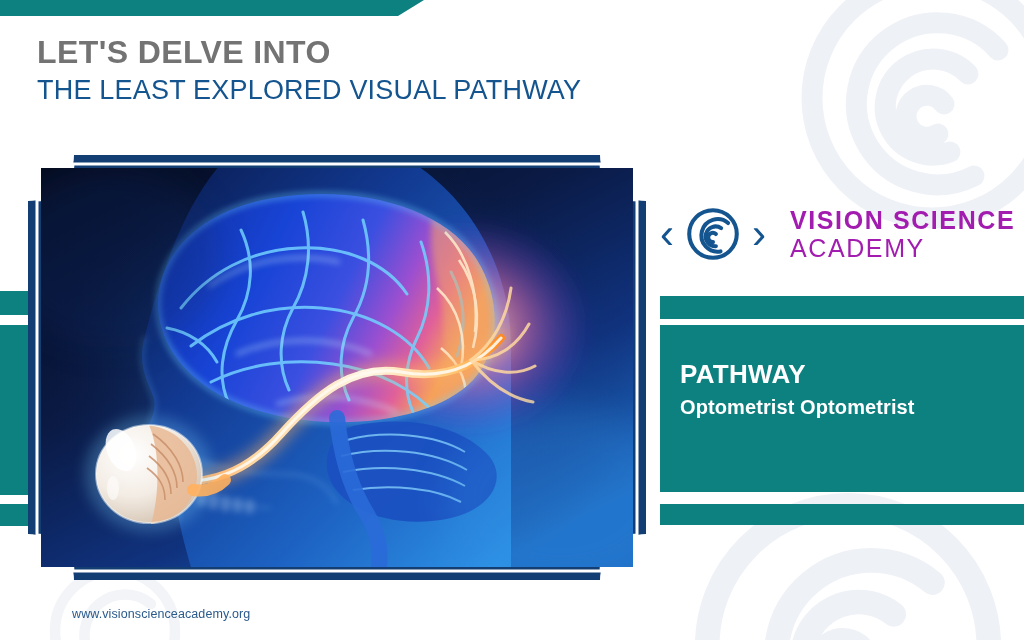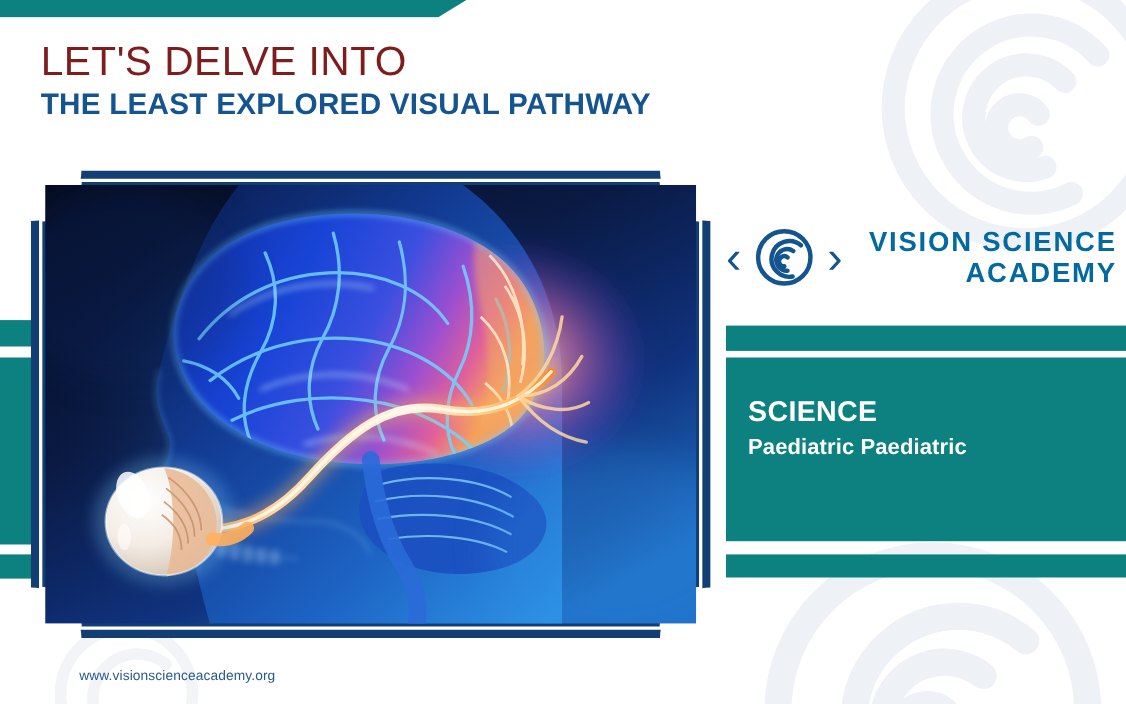--- a/index.html
+++ b/index.html
@@ -20,25 +20,25 @@
   
   .topbar{
     position:absolute;left:0;top:0;height:16px;width:424px;
     background:#0d8080;
     clip-path:polygon(0 0, 424px 0, 398px 16px, 0 16px);
   }
 
   
   .headline{position:absolute;left:37px;top:36px;width:680px;}
   .h-line1{
-    font-size:37px;font-weight:normal;letter-spacing:.4px;
-    color:#7f1d1d;line-height:1.06;white-space:nowrap;
+    font-size:32px;font-weight:bold;letter-spacing:.4px;
+    color:#737373;line-height:1.06;white-space:nowrap;
   }
   .h-line2{
-    font-size:27px;font-weight:bold;letter-spacing:.2px;
+    font-size:27px;font-weight:normal;letter-spacing:.2px;
     color:#14548f;line-height:1.12;white-space:nowrap;margin-top:5px;
   }
 
   
   .bar{position:absolute;background:#0d8080;}
   .bar-l-thin-top{left:0;top:291px;width:94px;height:24px;}
   .bar-l-big    {left:0;top:325px;width:94px;height:170px;}
   .bar-l-thin-bot{left:0;top:504px;width:94px;height:22px;}
 
   .bar-r-thin-top{left:660px;top:296px;width:364px;height:23px;}
@@ -59,23 +59,23 @@
     margin-top:6px;letter-spacing:.1px;
   }
 
   
   .logo{position:absolute;left:660px;top:205px;display:flex;align-items:center;gap:10px;}
   .logo-bracket{
     color:#14548f;font-size:42px;font-weight:400;line-height:1;
     font-family:"Liberation Sans", sans-serif;
   }
   .logo-mark{width:58px;height:58px;flex:0 0 58px;}
-  .logo-text{margin-left:14px;color:#0369a1;text-align:right;}
+  .logo-text{margin-left:14px;color:#a21caf;}
   .logo-l1{font-size:25px;font-weight:bold;letter-spacing:1.6px;line-height:1.12;}
-  .logo-l2{font-size:25px;font-weight:bold;letter-spacing:1.6px;line-height:1.12;}
+  .logo-l2{font-size:25px;font-weight:normal;letter-spacing:1.6px;line-height:1.12;}
 
   
   .frame{
     position:absolute;left:28px;top:155px;width:618px;height:425px;
   }
   .frame svg{position:absolute;inset:0;}
   .frame-clip{
     position:absolute;left:13px;top:13px;width:592px;height:399px;
     overflow:hidden;
   }
@@ -132,22 +132,22 @@
 
   <div class="bar bar-l-thin-top"></div>
   <div class="bar bar-l-big"></div>
   <div class="bar bar-l-thin-bot"></div>
 
   <div class="bar bar-r-thin-top"></div>
   <div class="bar bar-r-thin-bot"></div>
 
   <div class="speaker-block">
     <div class="speaker-inner">
-      <div class="sp-name">SCIENCE</div>
-      <div class="sp-role">Paediatric Paediatric</div>
+      <div class="sp-name">PATHWAY</div>
+      <div class="sp-role">Optometrist Optometrist</div>
     </div>
   </div>
 
   <div class="logo">
     <span class="logo-bracket">‹</span>
     <span class="logo-mark">
       <svg width="58" height="58" viewBox="0 0 100 100" aria-hidden="true">
         <g fill="none" stroke="#14548f" stroke-width="7" stroke-linecap="round">
           <circle cx="50" cy="50" r="41"></circle>
           <path d="M76 31 A28 28 0 1 0 63 80"></path>

